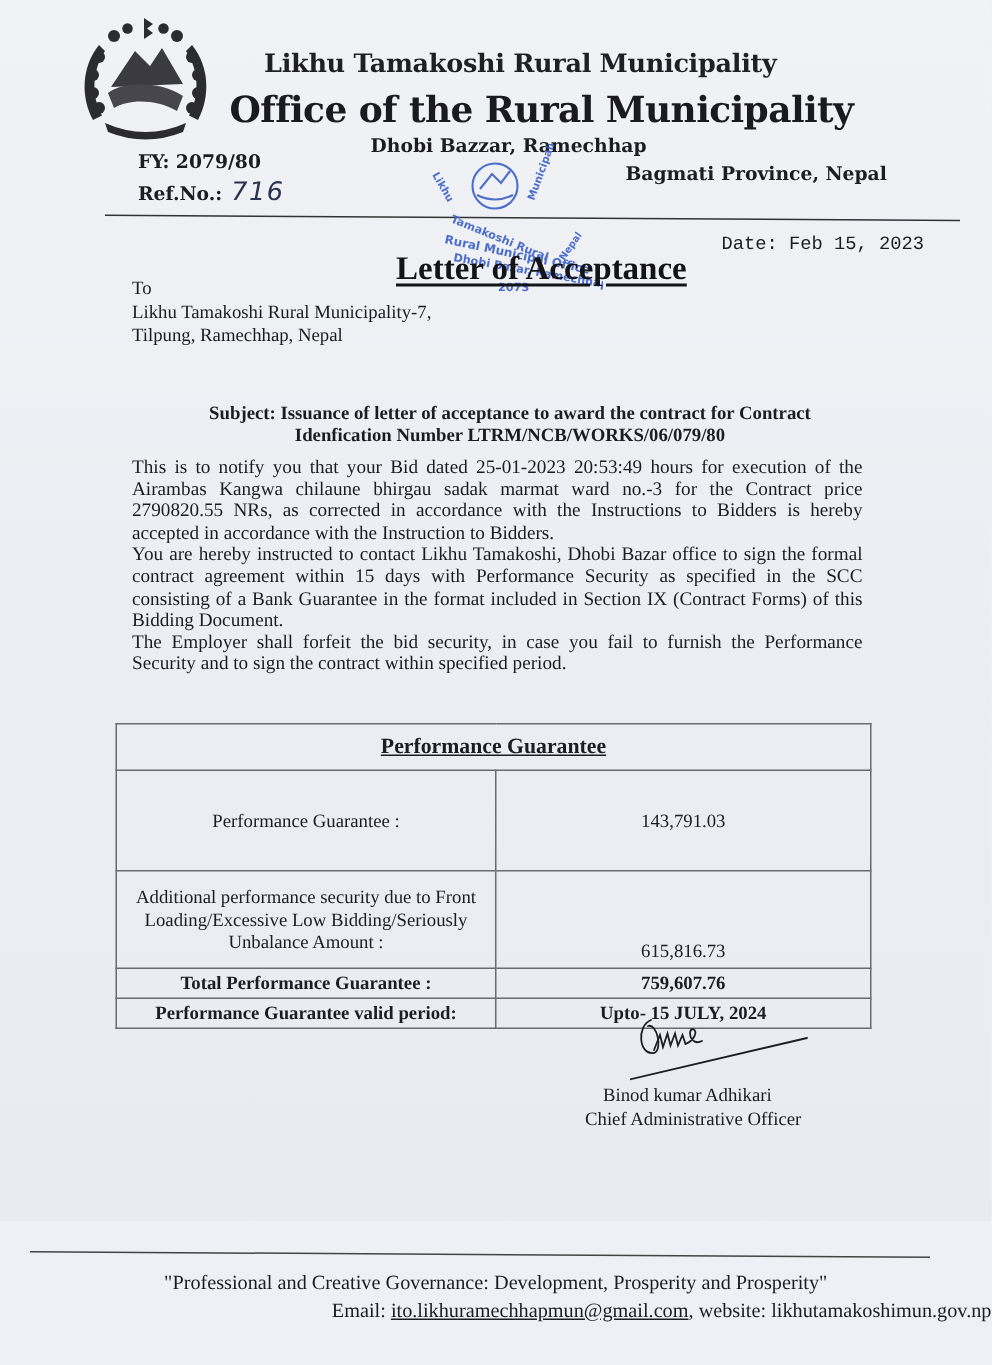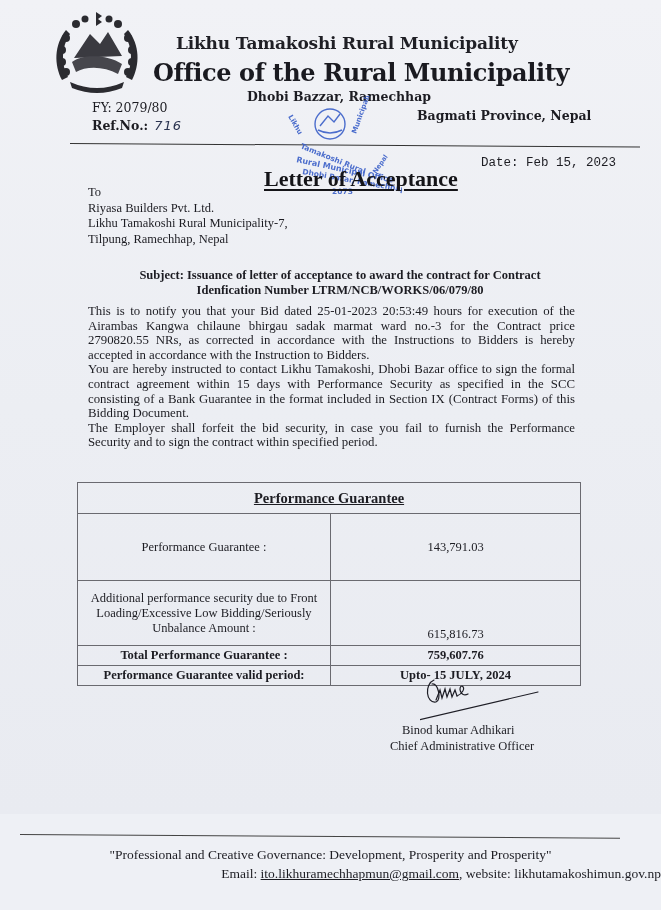--- a/index.html
+++ b/index.html
@@ -15,24 +15,24 @@
 
   
   .emblem { position: absolute; left: 52px; top: 10px; width: 90px; height: 90px; }
   .h-title1 { position: absolute; left: 176px; top: 33px; font-family: "DejaVu Serif", serif;
     font-weight: bold; font-size: 17px; color: #1f1f25; letter-spacing: -0.2px; white-space: nowrap; }
   .h-title2 { position: absolute; left: 153px; top: 58px; font-family: "DejaVu Serif", serif;
     font-weight: bold; font-size: 24px; color: #1a1a20; letter-spacing: -0.4px; white-space: nowrap; }
   .h-addr { position: absolute; left: 247px; top: 89px; font-family: "DejaVu Serif", serif;
     font-weight: bold; font-size: 12.5px; white-space: nowrap; }
   .h-fy { position: absolute; left: 92px; top: 100px; font-family: "DejaVu Serif", serif;
-    font-weight: normal; font-size: 12.5px; white-space: nowrap; }
+    font-weight: bold; font-size: 12.5px; white-space: nowrap; }
   .h-ref { position: absolute; left: 92px; top: 118px; font-family: "DejaVu Serif", serif;
     font-weight: bold; font-size: 12.5px; white-space: nowrap; }
-  .h-ref .hand { font-family: "DejaVu Sans", sans-serif; font-weight: normal; font-size: 13px;
+  .h-ref .hand { font-family: "DejaVu Sans", sans-serif; font-weight: normal; font-size: 17px;
     color: #2a3350; letter-spacing: 1px; margin-left: 6px; font-style: italic; }
   .h-province { position: absolute; left: 417px; top: 108px; font-family: "DejaVu Serif", serif;
     font-weight: bold; font-size: 12.5px; white-space: nowrap; }
   .rule-top { position: absolute; left: 70px; top: 143px; width: 570px; height: 1px;
     background: #333; transform: rotate(0.35deg); transform-origin: left; }
 
   .stamp { position: absolute; left: 282px; top: 96px; width: 120px; height: 110px; opacity: 0.9; }
 
   .date { position: absolute; left: 481px; top: 156px; font-size: 12.5px; white-space: nowrap; font-family: Liberation Mono, monospace; }
   .doc-title { position: absolute; left: 240px; top: 166px; font-weight: bold; font-size: 22px;
@@ -124,21 +124,20 @@
       <text x="94" y="78" font-size="6.5" transform="rotate(-55 94 78)">Nepal</text>
       <text x="50" y="98" font-size="7.5">2073</text>
     </g>
   </svg>
 
   <div class="date">Date: Feb 15, 2023</div>
   <div class="doc-title">Letter of Acceptance</div>
 
   <div class="to-block">
     <div>To</div>
-    <div>Riyasa Builders Pvt. Ltd.</div>
     <div>Likhu Tamakoshi Rural Municipality-7,</div>
     <div>Tilpung, Ramechhap, Nepal</div>
   </div>
 
   <div class="subject">
     <div>Subject: Issuance of letter of acceptance to award the contract for Contract</div>
     <div>Idenfication Number LTRM/NCB/WORKS/06/079/80</div>
   </div>
 
   <div class="body-text">

